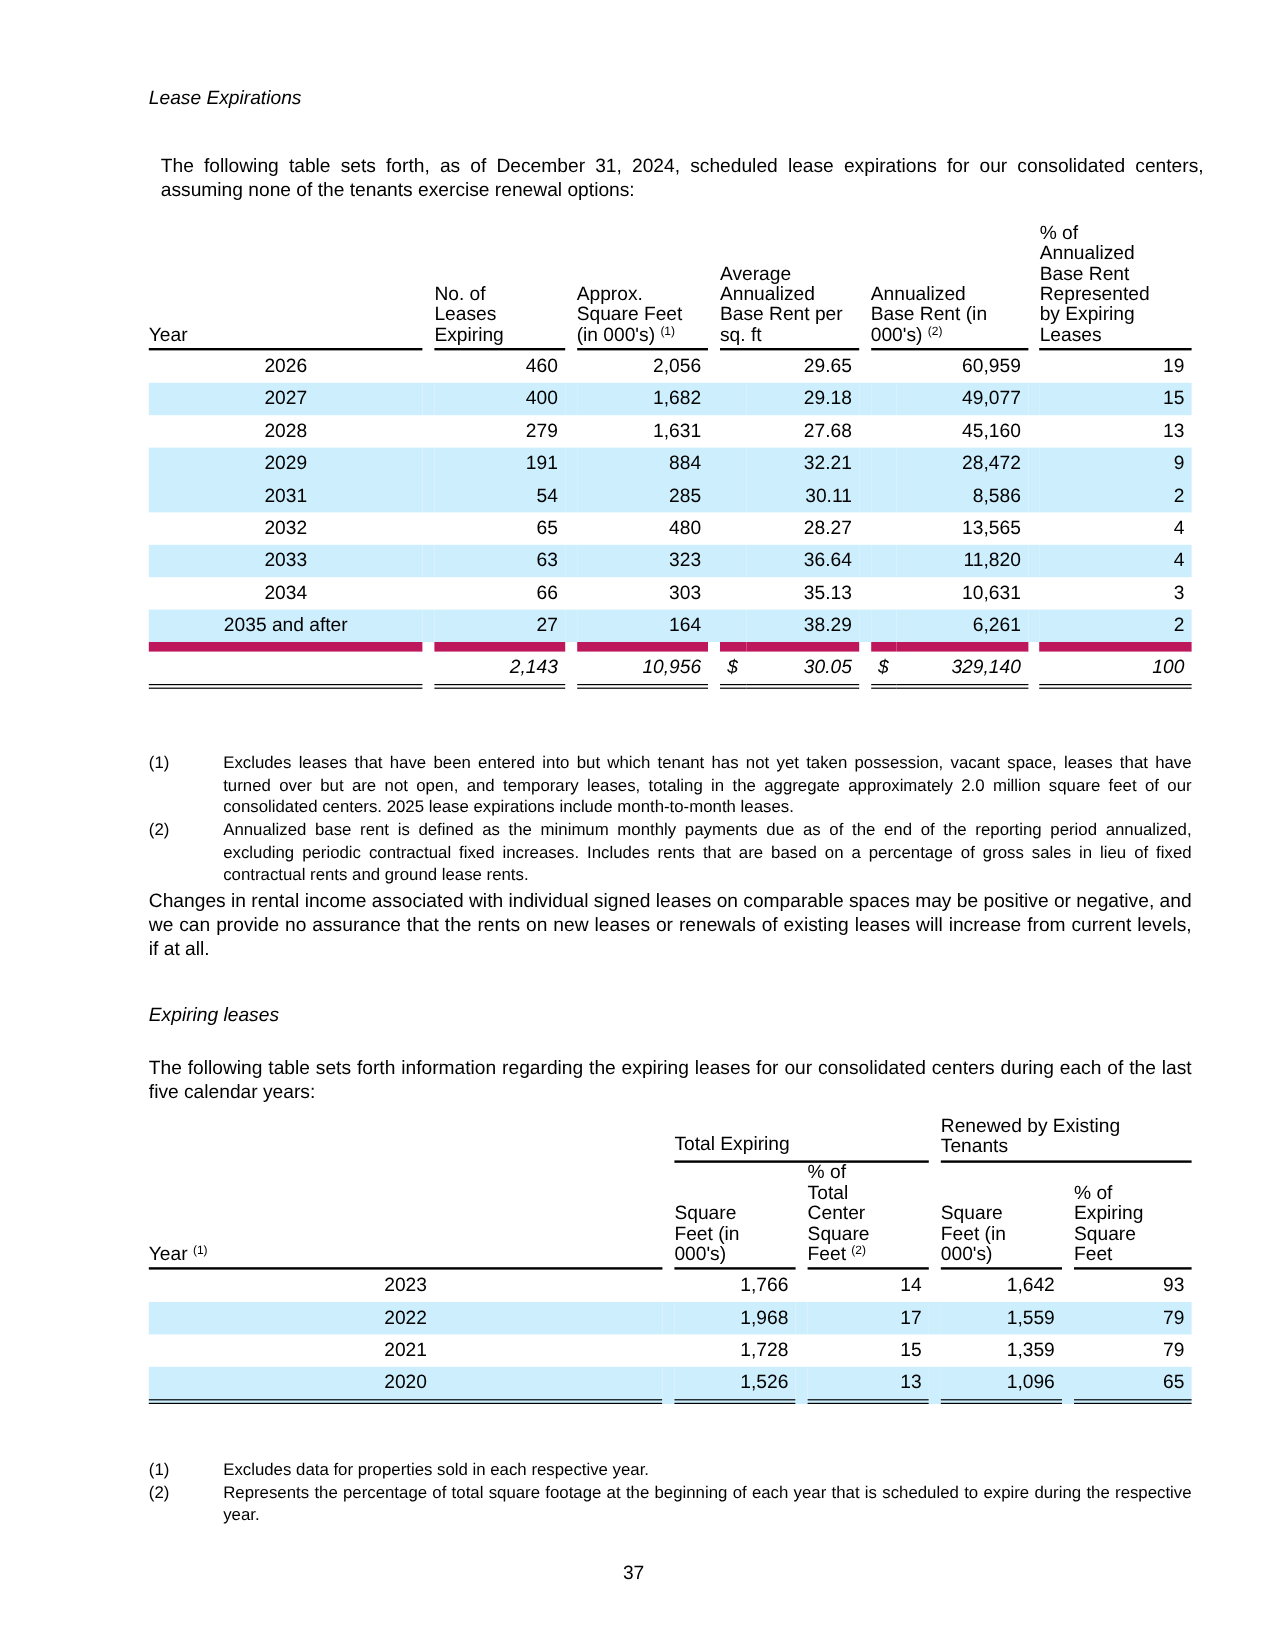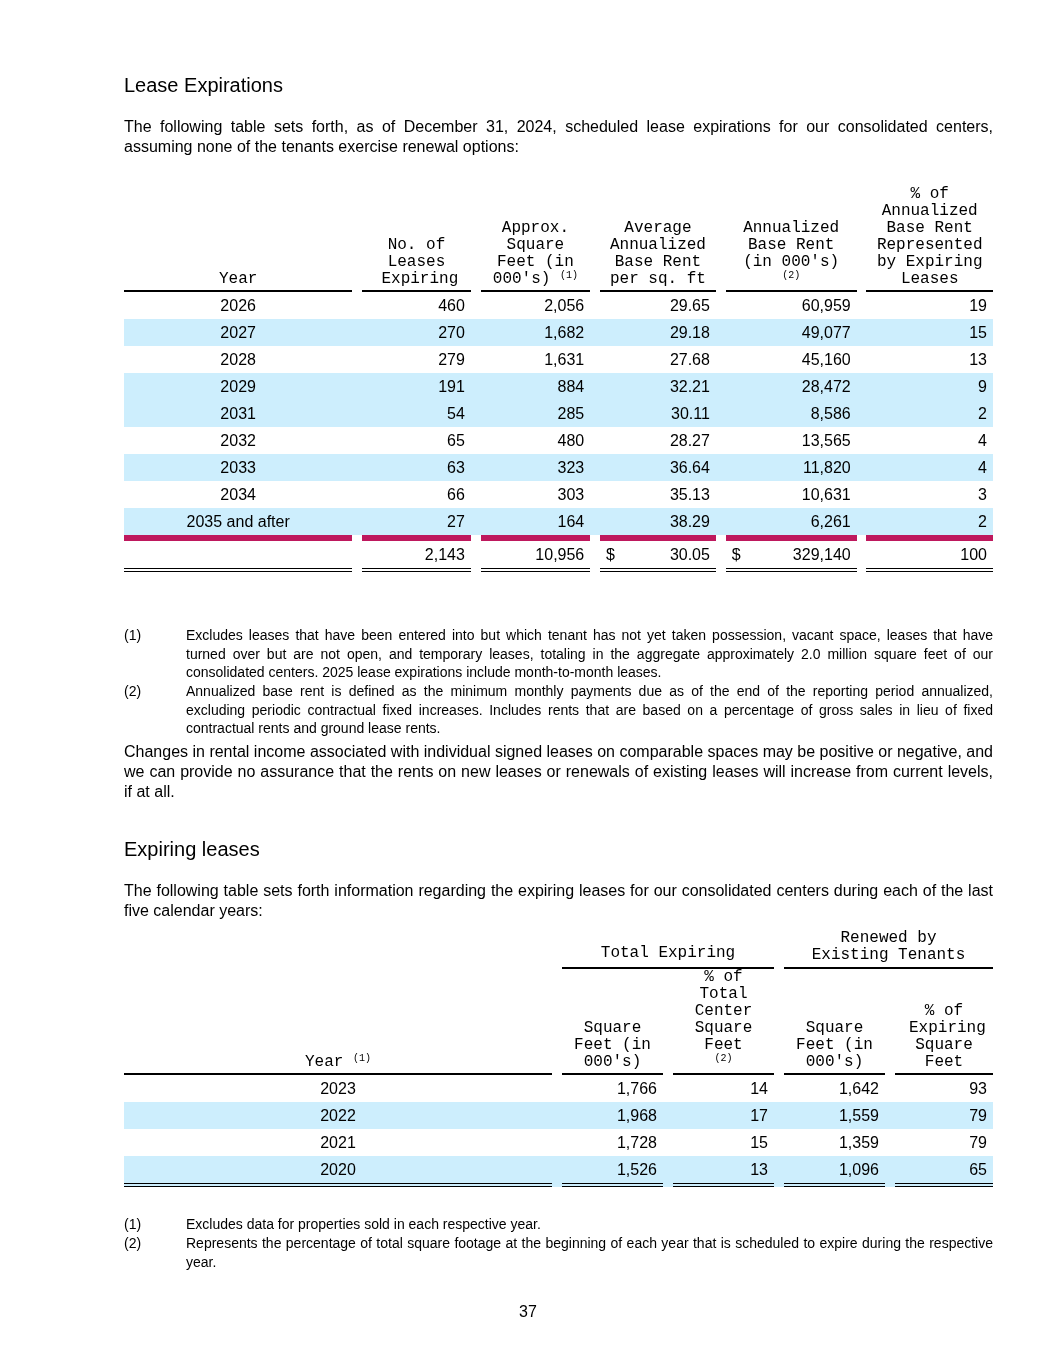--- a/index.html
+++ b/index.html
@@ -1,49 +1,49 @@
 <!DOCTYPE html>
 <html><head>
 <meta charset="utf-8">
 <style>
   html, body { margin: 0; padding: 0; background: #ffffff; }
   body { width: 1055px; height: 1365px; position: relative; font-family: "Liberation Sans", sans-serif; color: #000; font-size: 16px; }
   .page { position: absolute; left: 124px; top: 0; width: 869px; }
-  .italic-heading { position: absolute; left: 0; font-size: 20px; }
+  .italic-heading { position: absolute; left: 0; font-style: italic; font-size: 16px; }
   .para { position: absolute; left: 0; width: 869px; font-size: 16px; line-height: 20px; text-align: justify; }
 
   table { border-collapse: separate; border-spacing: 0; position: absolute; left: 0; width: 869px; font-size: 16px; }
   td, th { padding: 0; font-weight: normal; }
-  .hdr th { vertical-align: bottom; text-align: center; line-height: 17px; padding-bottom: 2px; font-family: Liberation Mono, monospace; }
+  .hdr th { vertical-align: bottom; text-align: left; line-height: 17px; padding-bottom: 2px; }
   .hdr th.ul { border-bottom: 2px solid #000; }
   .gap { width: 10px; }
   tr.row td { height: 27px; line-height: 27px; }
   tr.shade td.c { background: #cdeefd; }
   tr.shade td.gap { background: #cdeefd; }
   td.num { text-align: right; padding-right: 6px; }
   td.yr { text-align: center; }
   td.dol { text-align: left; padding-left: 6px; }
   sup { font-size: 10px; vertical-align: 5px; line-height: 0; }
   tr.total td { height: 27px; line-height: 27px; }
-  tr.total td.c { border-top: 6px solid #be185d; border-bottom: 4px double #000; }
+  tr.total td.c { border-top: 8px solid #be185d; border-bottom: 4px double #000; font-style: italic; }
   .dbl td.c { border-bottom: 4px double #000; }
 
   .fn { position: absolute; left: 0; width: 869px; font-size: 14px; line-height: 18.5px; }
   .fn .mark { position: absolute; left: 0; }
   .fn .txt { margin-left: 62px; text-align: justify; display: block; }
 
   .page-num { position: absolute; left: 0; width: 808px; text-align: center; top: 1303px; font-size: 16px; }
 </style>
 </head>
 <body>
 
 <div class="page">
 
   <div class="italic-heading" style="top:74px;">Lease Expirations</div>
-  <div class="para" style="top:117px;">The following table sets forth, as of December 31, 2024, scheduled lease expirations for our consolidated centers, assuming none of the tenants exercise renewal options:</div>
+  <div class="para" style="top:129px;margin-left:10px;">The following table sets forth, as of December 31, 2024, scheduled lease expirations for our consolidated centers, assuming none of the tenants exercise renewal options:</div>
 
   <table style="top:186px;">
     <colgroup>
       <col style="width:234px">
         <col class="gap" style="width:10px">
       <col style="width:110px">
         <col style="width:10px">
       <col style="width:110px">
         <col style="width:10px">
       <col style="width:22px">
@@ -80,21 +80,21 @@
           <td class="c num">29.65</td>
           <td class="gap"></td>
       <td class="c dol"></td>
           <td class="c num">60,959</td>
           <td class="gap"></td>
       <td class="c num">19</td>
     </tr>
     <tr class="row shade">
       <td class="c yr">2027</td>
           <td class="gap"></td>
-      <td class="c num">270</td>
+      <td class="c num">400</td>
           <td class="gap"></td>
       <td class="c num">1,682</td>
           <td class="gap"></td>
       <td class="c dol"></td>
           <td class="c num">29.18</td>
           <td class="gap"></td>
       <td class="c dol"></td>
           <td class="c num">49,077</td>
           <td class="gap"></td>
       <td class="c num">15</td>

